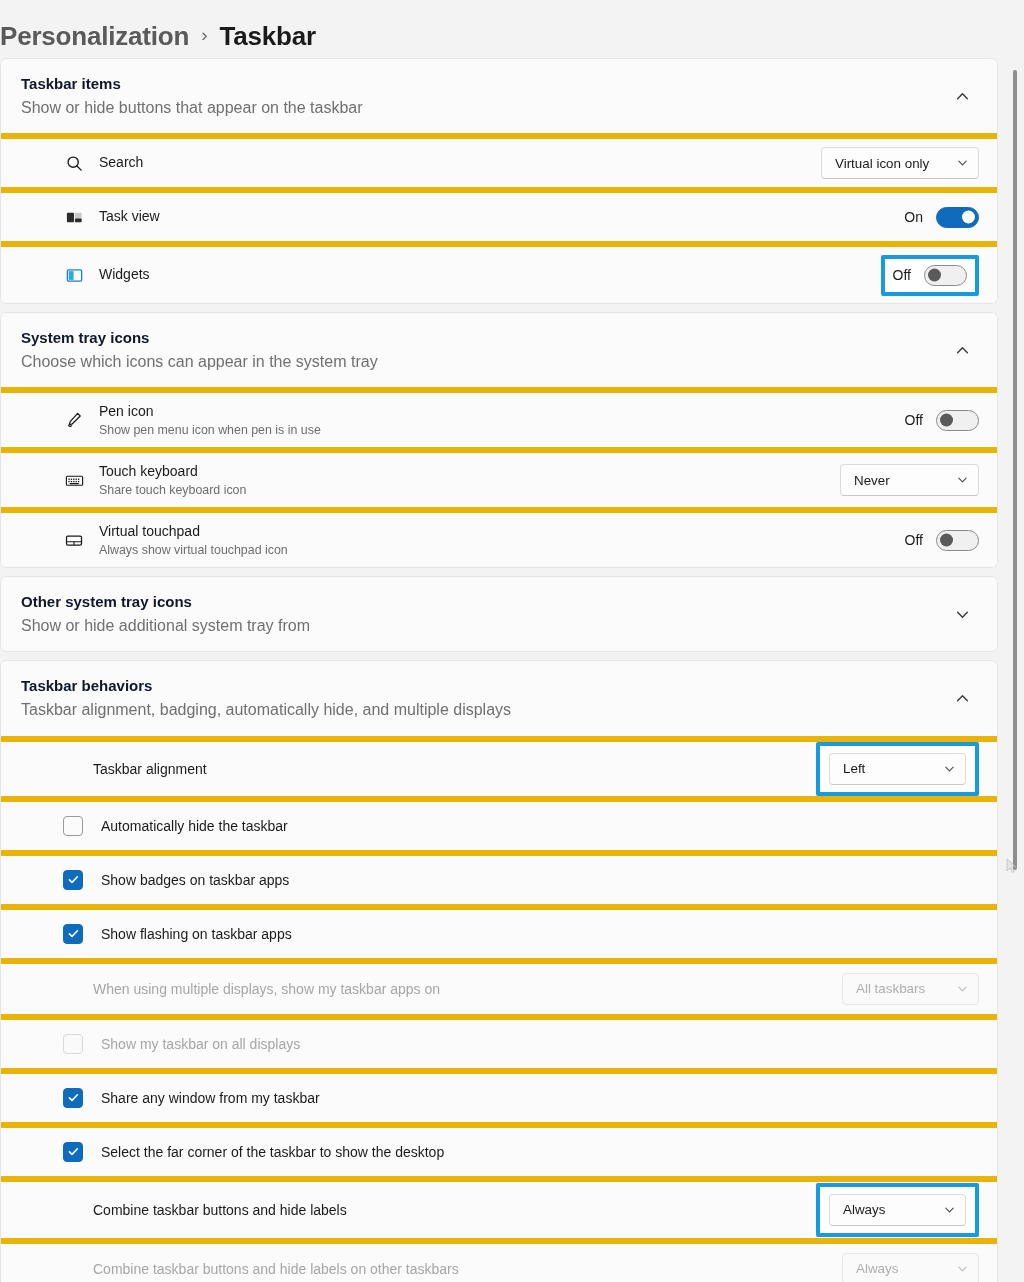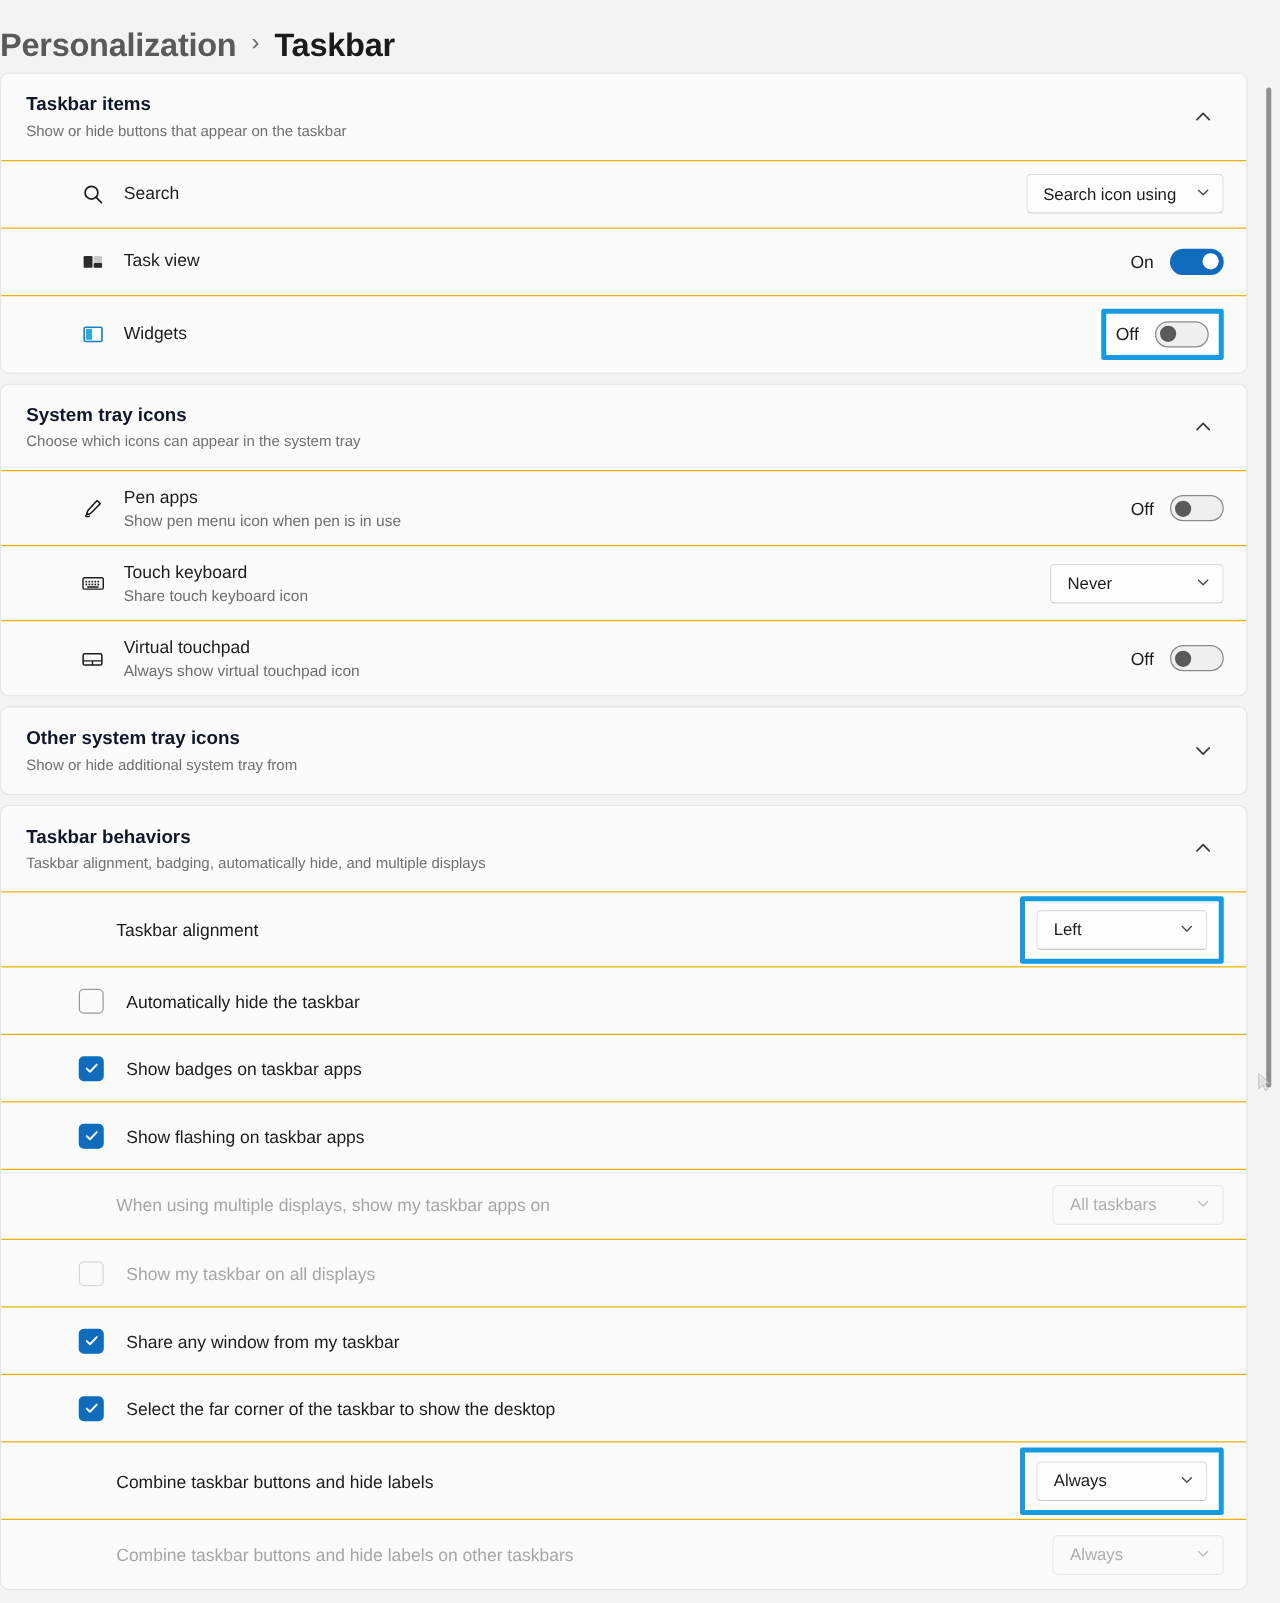--- a/index.html
+++ b/index.html
@@ -68,38 +68,38 @@
     background: #fbfbfb;
     min-height: 62px;
   }
   .sec-title {
     font-size: 15px;
     font-weight: 700;
     color: #0f172a;
     line-height: 1.45;
   }
   .sec-sub {
-    font-size: 12px;
+    font-size: 16px;
     color: #707070;
     margin-top: 2px;
     line-height: 1.4;
   }
   .chev {
     width: 34px; height: 30px;
     display: flex; align-items: center; justify-content: center;
     border-radius: 4px;
     flex: 0 0 auto;
   }
 
   
   .row {
     display: flex;
     align-items: center;
     justify-content: space-between;
-    border-top: 1px solid #eab308;
+    border-top: 6px solid #eab308;
     background: #fbfbfb;
     padding: 0 18px 0 0;
     min-height: 54px;
   }
   .row-left {
     display: flex;
     align-items: center;
     gap: 14px;
     padding-left: 62px;
     flex: 1 1 auto;
@@ -238,21 +238,21 @@
         <span class="row-icon">
           <svg width="17" height="17" viewBox="0 0 18 18">
                 <circle cx="7.6" cy="7.6" r="5.4" fill="none" stroke="#1b1b1b" stroke-width="1.45"></circle>
                 <path d="M11.6 11.6 L16 16" stroke="#1b1b1b" stroke-width="1.45" stroke-linecap="round"></path>
               </svg>
         </span>
         <span class="row-title">Search</span>
       </div>
       <div class="row-right">
         <div class="combo" style="min-width:158px">
-          <span class="combo-text">Search icon using</span>
+          <span class="combo-text">Virtual icon only</span>
           <span class="cv">
             <svg width="11" height="11" viewBox="0 0 12 12">
                   <path d="M2 4.5 L6 8.5 L10 4.5" fill="none" stroke="#4a4a4a" stroke-width="1.2" stroke-linecap="round" stroke-linejoin="round"></path>
                 </svg>
           </span>
         </div>
       </div>
     </div>
 
     <div class="row">
@@ -314,21 +314,21 @@
 
     <div class="row" style="min-height:60px">
       <div class="row-left">
         <span class="row-icon">
           <svg width="20" height="20" viewBox="0 0 20 20">
             <path d="M13.6 3.4 L16.2 6 L8.4 13.8 L5.2 14.8 L6.2 11.6 Z" fill="none" stroke="#1b1b1b" stroke-width="1.25" stroke-linejoin="round"></path>
             <path d="M4.4 15.6 q1.6 1.6 3.2 0.2" fill="none" stroke="#1b1b1b" stroke-width="1.2" stroke-linecap="round"></path>
           </svg>
         </span>
         <div class="row-text">
-          <span class="row-title">Pen apps</span>
+          <span class="row-title">Pen icon</span>
           <span class="row-desc">Show pen menu icon when pen is in use</span>
         </div>
       </div>
       <div class="row-right">
         <div class="toggle-wrap">
           <span class="toggle-label">Off</span>
           <span class="switch off">
                 <span class="knob"></span>
               </span>
         </div>

